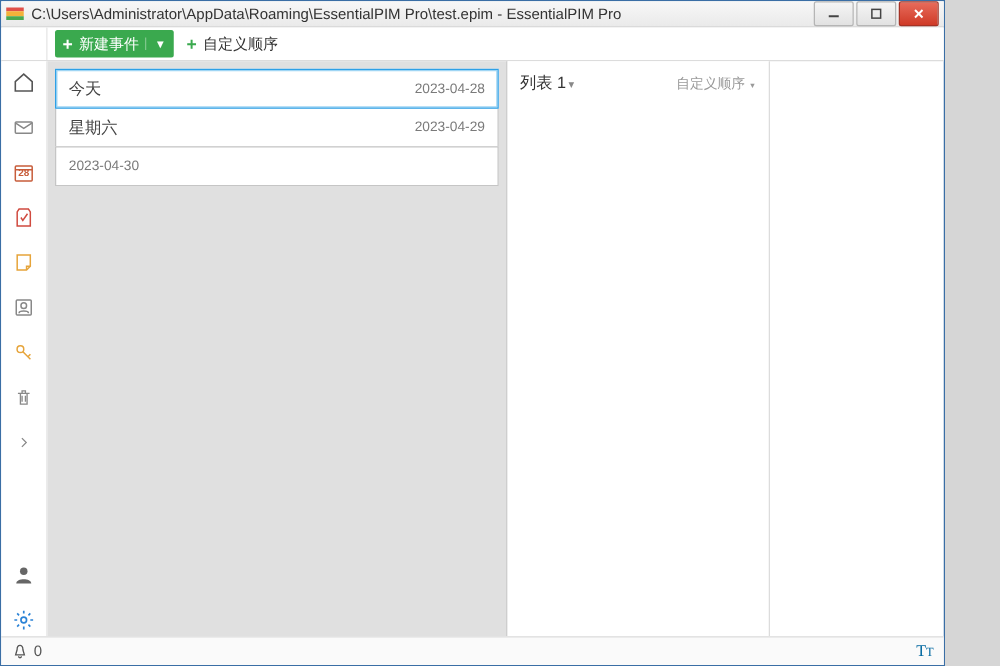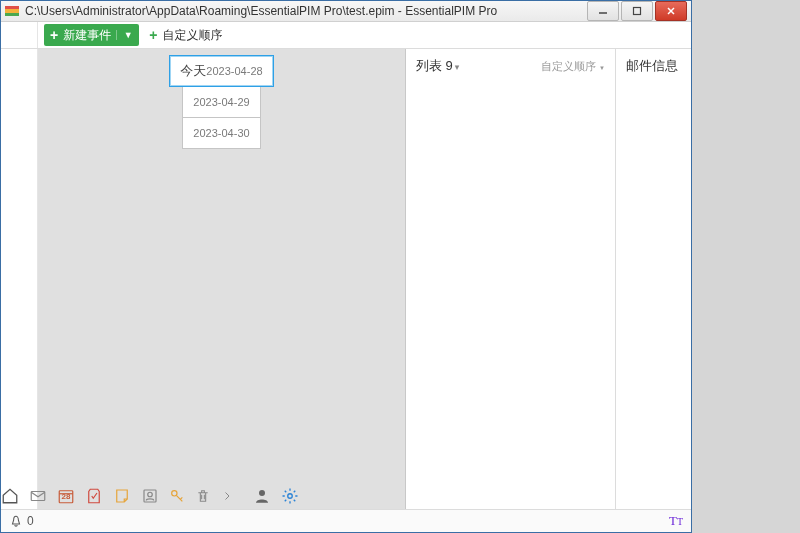--- a/index.html
+++ b/index.html
@@ -6,21 +6,21 @@
     margin: 0;
     padding: 0;
     width: 800px;
     height: 533px;
     overflow: hidden;
     font-family: "Microsoft YaHei", "Segoe UI", Tahoma, sans-serif;
     font-size: 12px;
     background: #d6d6d6;
   }
   .window {
-    width: 692px;
+    width: 756px;
     height: 533px;
     display: flex;
     flex-direction: column;
     background: #fff;
     box-sizing: border-box;
     border: 1px solid #3a6ea5;
   }
   
   .titlebar {
     height: 20px;
@@ -130,22 +130,22 @@
   
   .body {
     flex: 1;
     display: flex;
     min-height: 0;
   }
   .sidebar {
     width: 36px;
     border-right: 1px solid #e5e5e5;
     display: flex;
-    flex-direction: row;
-    align-items: flex-end;
+    flex-direction: column;
+    align-items: center;
     padding-top: 4px;
     gap: 10px;
     background: #fff;
   }
   .sidebar .icon-btn {
     width: 28px;
     height: 26px;
     display: flex;
     align-items: center;
     justify-content: center;
@@ -164,21 +164,20 @@
     box-sizing: border-box;
   }
   .panel-agenda {
     flex: 0 0 368px;
     background: #e0e0e0;
     border-right: 1px solid #c8c8c8;
     padding: 6px;
     display: flex;
     flex-direction: column;
     gap: 0;
-    align-items: center;
   }
   .agenda-row {
     height: 30px;
     background: #fff;
     border: 1px solid #c5c5c5;
     display: flex;
     align-items: center;
     padding: 0 10px;
     color: #444;
     font-size: 13px;
@@ -353,51 +352,49 @@
     </div>
 
     <div class="main-panels">
 
       <div class="panel panel-agenda">
         <div class="agenda-row selected">
           <span class="day-label">今天</span>
           <span class="date-label">2023-04-28</span>
         </div>
         <div class="agenda-row">
+          <span class="day-label">星期六</span>
           <span class="date-label">2023-04-29</span>
         </div>
         <div class="agenda-row">
           <span class="date-label">2023-04-30</span>
         </div>
       </div>
 
       <div class="panel panel-list">
         <div class="header-row">
           <span class="title">
-            <span>列表 9</span><span class="dd">▾</span>
+            <span>列表 1</span><span class="dd">▾</span>
           </span>
           <span class="right">
             <span>自定义顺序</span> <span style="font-size:6px;">▼</span>
           </span>
         </div>
       </div>
 
-      <div class="panel panel-mail">
-        <span>邮件信息</span>
-      </div>
 
     </div>
   </div>
 
   <div class="statusbar">
     <span style="display:flex; align-items:center; gap:4px;">
       <svg width="14" height="14" viewBox="0 0 24 24" fill="none" stroke="#555" stroke-width="1.8">
           <path d="M6 17 H18 L16 10 C16 6 14 4 12 4 C10 4 8 6 8 10 Z"></path>
           <path d="M10 19 a2 2 0 0 0 4 0"></path>
         </svg>
       <span>0</span>
     </span>
     <div class="right-tools">
-      <span style="font-family:serif; font-size:13px; color:#6d28d9;">T<span style="font-size:10px;">T</span></span>
+      <span style="font-family:serif; font-size:13px; color:#0369a1;">T<span style="font-size:10px;">T</span></span>
     </div>
   </div>
 
 </div>
 
 </body></html>

